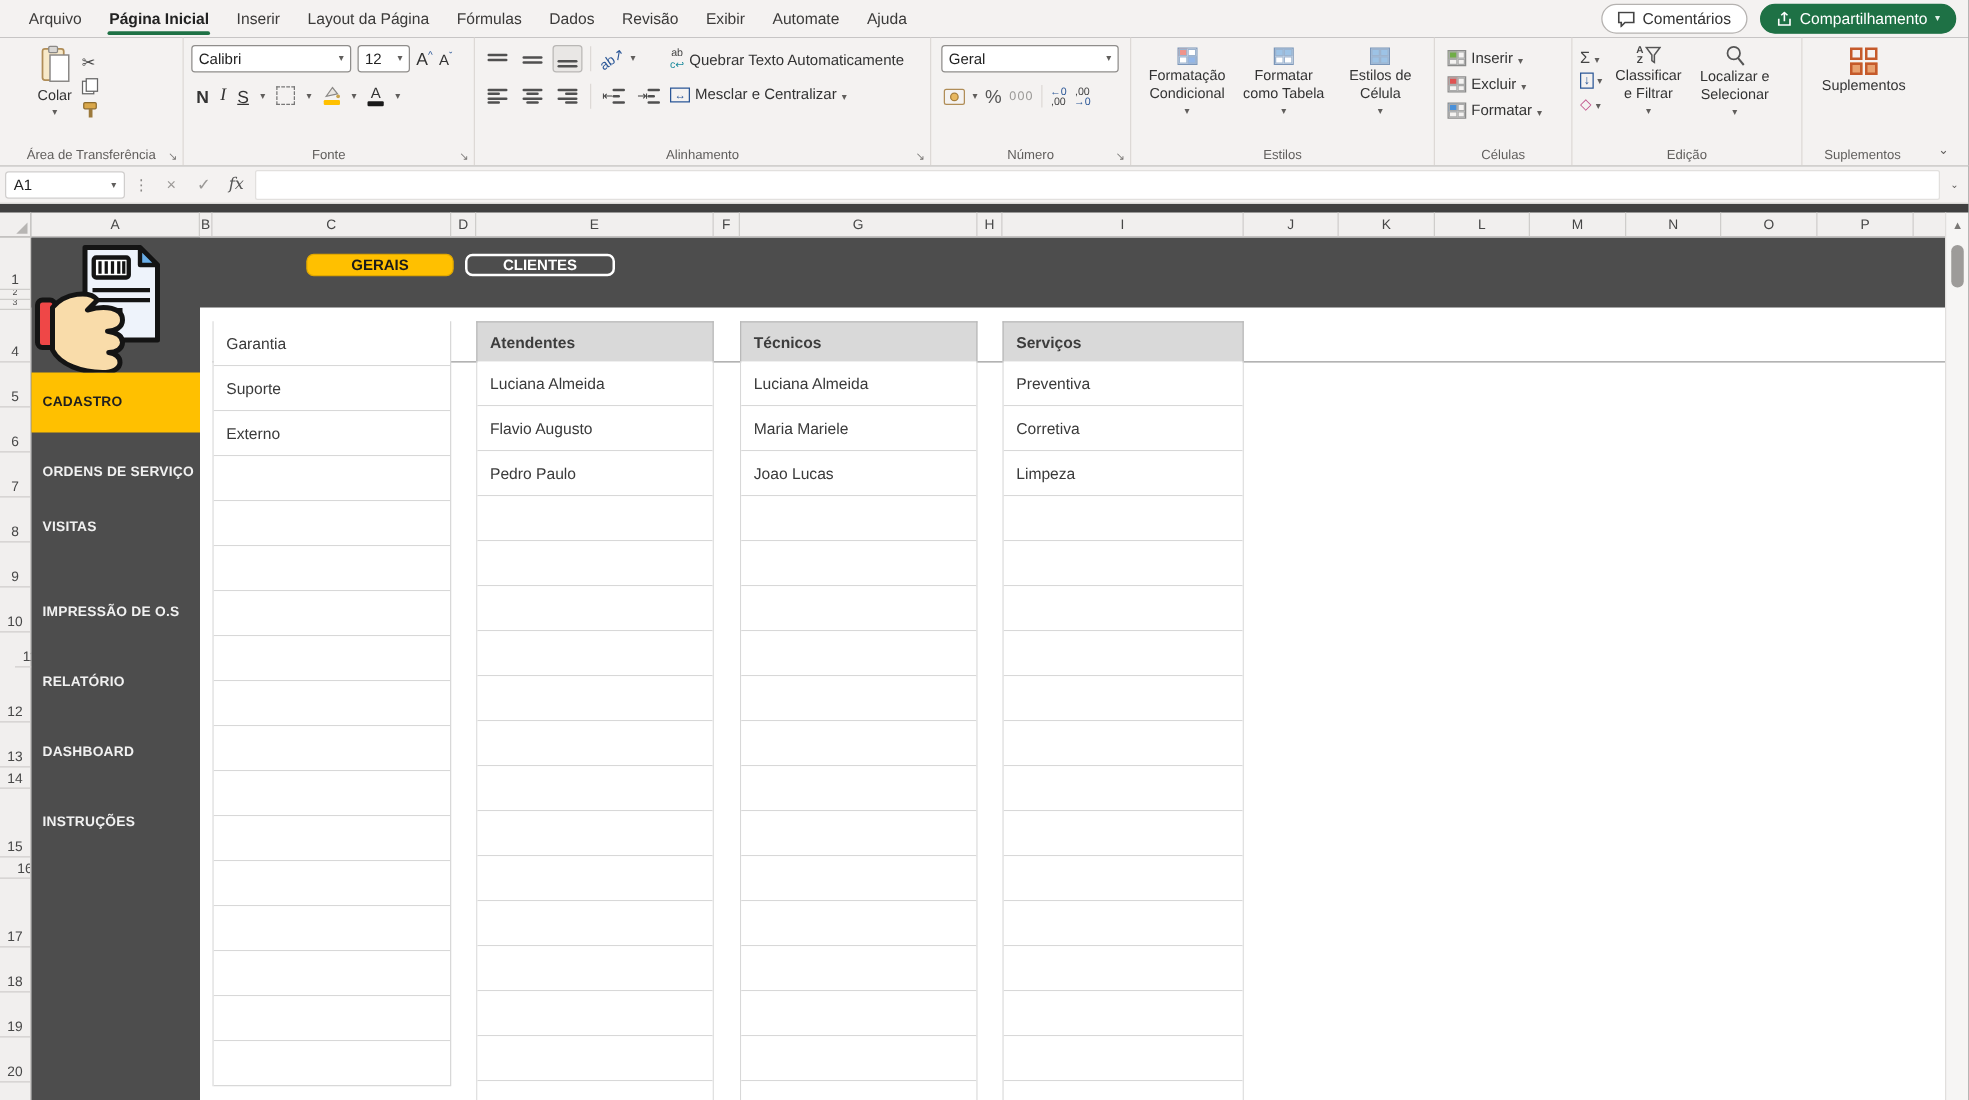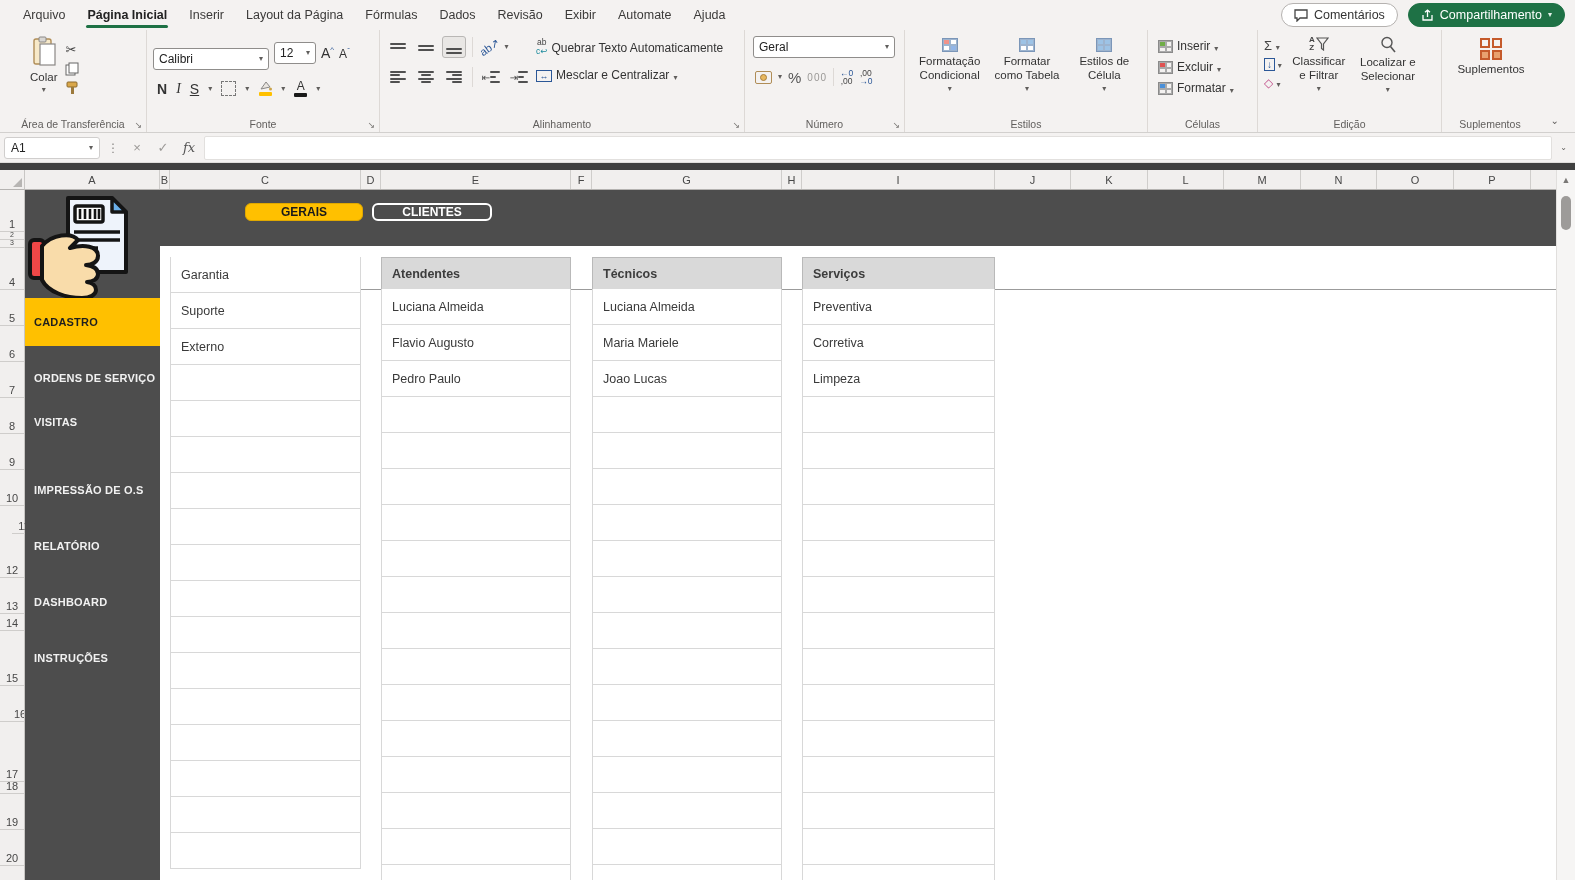--- a/index.html
+++ b/index.html
@@ -142,21 +142,21 @@
               <rect x="6" y="6" width="3" height="7" fill="#9c7a3c"></rect>
             </svg>
         </div>
       </div>
       <span class="rgroup-label">Área de Transferência</span>
       <span class="launcher">↘</span>
     </div>
 
     <div class="rgroup" style="width:233px;">
       <div style="display:flex; gap:5px; align-items:center;">
-        <div class="combo" style="width:116px;margin-top:12px;">
+        <div class="combo" style="width:128px;">
           <span>Calibri</span>
             <span class="chev">▾</span>
         </div>
         <div class="combo" style="width:42px;">
           <span>12</span>
             <span class="chev">▾</span>
         </div>
         <span style="font-size:14px; color:#333;">A<sup style="font-size:8px; color:#2b5797;">^</sup></span>
         <span style="font-size:12px; color:#333;">A<sup style="font-size:8px; color:#2b5797;">ˇ</sup></span>
       </div>
@@ -462,22 +462,22 @@
       <div class="row-h" style="top: 136px; height: 36px;">6</div>
       <div class="row-h" style="top: 172px; height: 36px;">7</div>
       <div class="row-h" style="top: 208px; height: 36px;">8</div>
       <div class="row-h" style="top: 244px; height: 36px;">9</div>
       <div class="row-h" style="top: 280px; height: 36px;">10</div>
       <div class="row-h" style="top: 308px; height: 36px; margin-left: 12px;">11</div>
       <div class="row-h" style="top: 352px; height: 36px;">12</div>
       <div class="row-h" style="top: 388px; height: 36px;">13</div>
       <div class="row-h" style="top: 405px; height: 36px;">14</div>
       <div class="row-h" style="top: 460px; height: 36px;">15</div>
-      <div class="row-h" style="top: 496px; height: 36px; padding-left: 16px;">16</div>
-      <div class="row-h" style="top: 556px; height: 36px;">17</div>
+      <div class="row-h" style="top: 477px; height: 36px; padding-left: 16px;">16</div>
+      <div class="row-h" style="top: 532px; height: 36px;">17</div>
       <div class="row-h" style="top: 568px; height: 36px;">18</div>
       <div class="row-h" style="top: 604px; height: 36px;">19</div>
       <div class="row-h" style="top: 640px; height: 36px;">20</div>
     </div>
 
   <div id="sheet">
     <div id="banner"></div>
     <div id="sidebar">
         <div class="side-item active" style="top: 108px;">CADASTRO</div>
         <div class="side-item" style="top: 164px;">ORDENS DE SERVIÇO</div>

